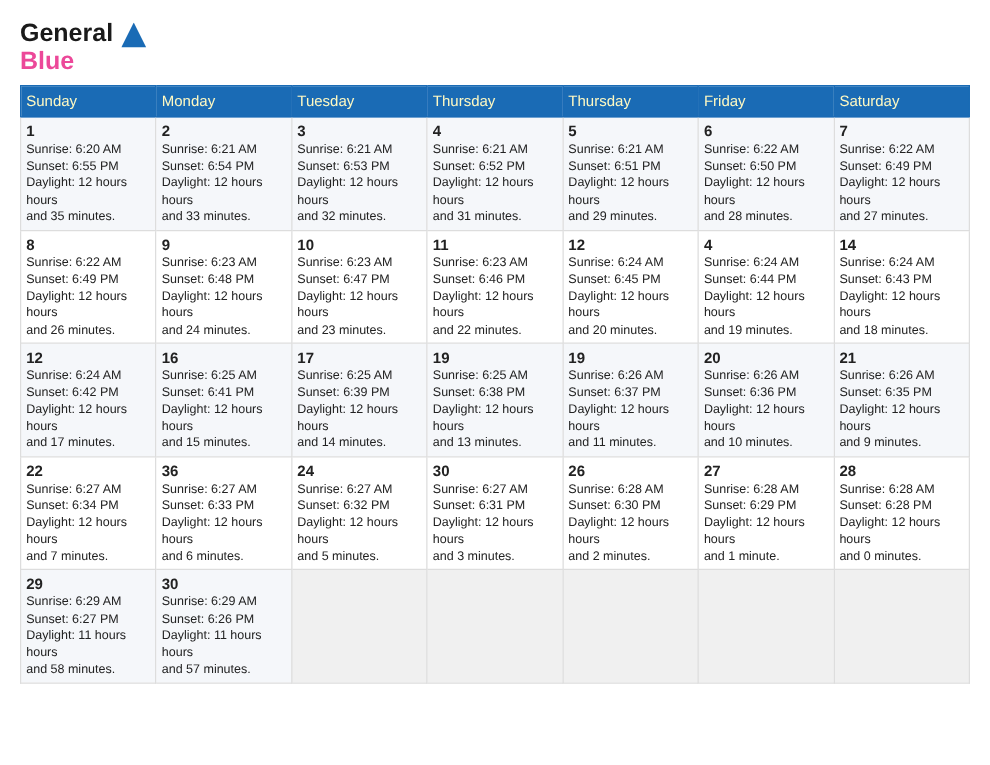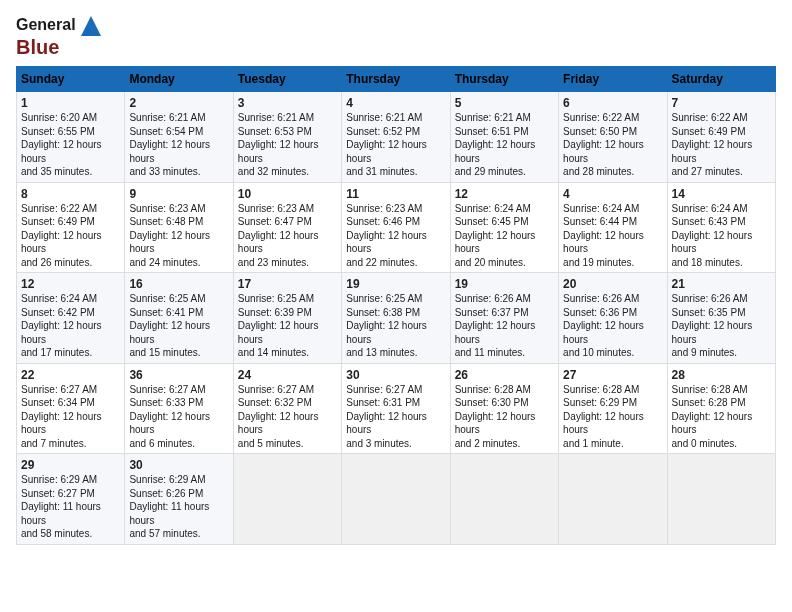--- a/index.html
+++ b/index.html
@@ -38,23 +38,23 @@
       font-size: 16px;
       color: #444;
     }
     .calendar {
       width: 100%;
       border-collapse: collapse;
       table-layout: fixed;
     }
     .calendar th {
       background: #1a6bb5;
-      color: #000000;
+      color: #fef9c3;
       font-size: 12px;
-      font-weight: bold;
+      font-weight: normal;
       padding: 5px 4px;
       text-align: left;
       border: 1px solid #1a6bb5;
     }
     .calendar td {
       vertical-align: top;
       padding: 4px 4px 3px 4px;
       font-size: 9.5px;
       color: #222;
       border: 1px solid #ddd;
@@ -86,29 +86,29 @@
     }
   </style>
 </head>
 <body>
 
 <div class="page">
   <div class="header">
     <div class="logo">
       <div>
         <div style="display:flex;align-items:center;">
-          <div style="font-size:16px;font-weight:bold;color:#333;line-height:1.1;">
+          <div style="font-size:20px;font-weight:bold;color:#333;line-height:1.1;">
             <span style="color:#1a1a1a;">General</span>
             <svg style="display:inline-block;vertical-align:middle;margin-left:1px;" width="20" height="20" viewBox="0 0 20 20">
               <polygon points="0,20 10,0 20,20" fill="#1a6bb5"></polygon>
             </svg>
           </div>
           <div></div>
         </div>
-        <div style="font-size:20px;font-weight:bold;color:#7f1d1d;line-height:1.1;">Blue</div>
+        <div style="font-size:20px;font-weight:bold;color:#ec4899;line-height:1.1;">Blue</div>
       </div>
     </div>
     <div class="title-block">
       <div class="month-title"></div>
       <div class="location-title"></div>
     </div>
   </div>
 
   <table class="calendar">
     <thead>

